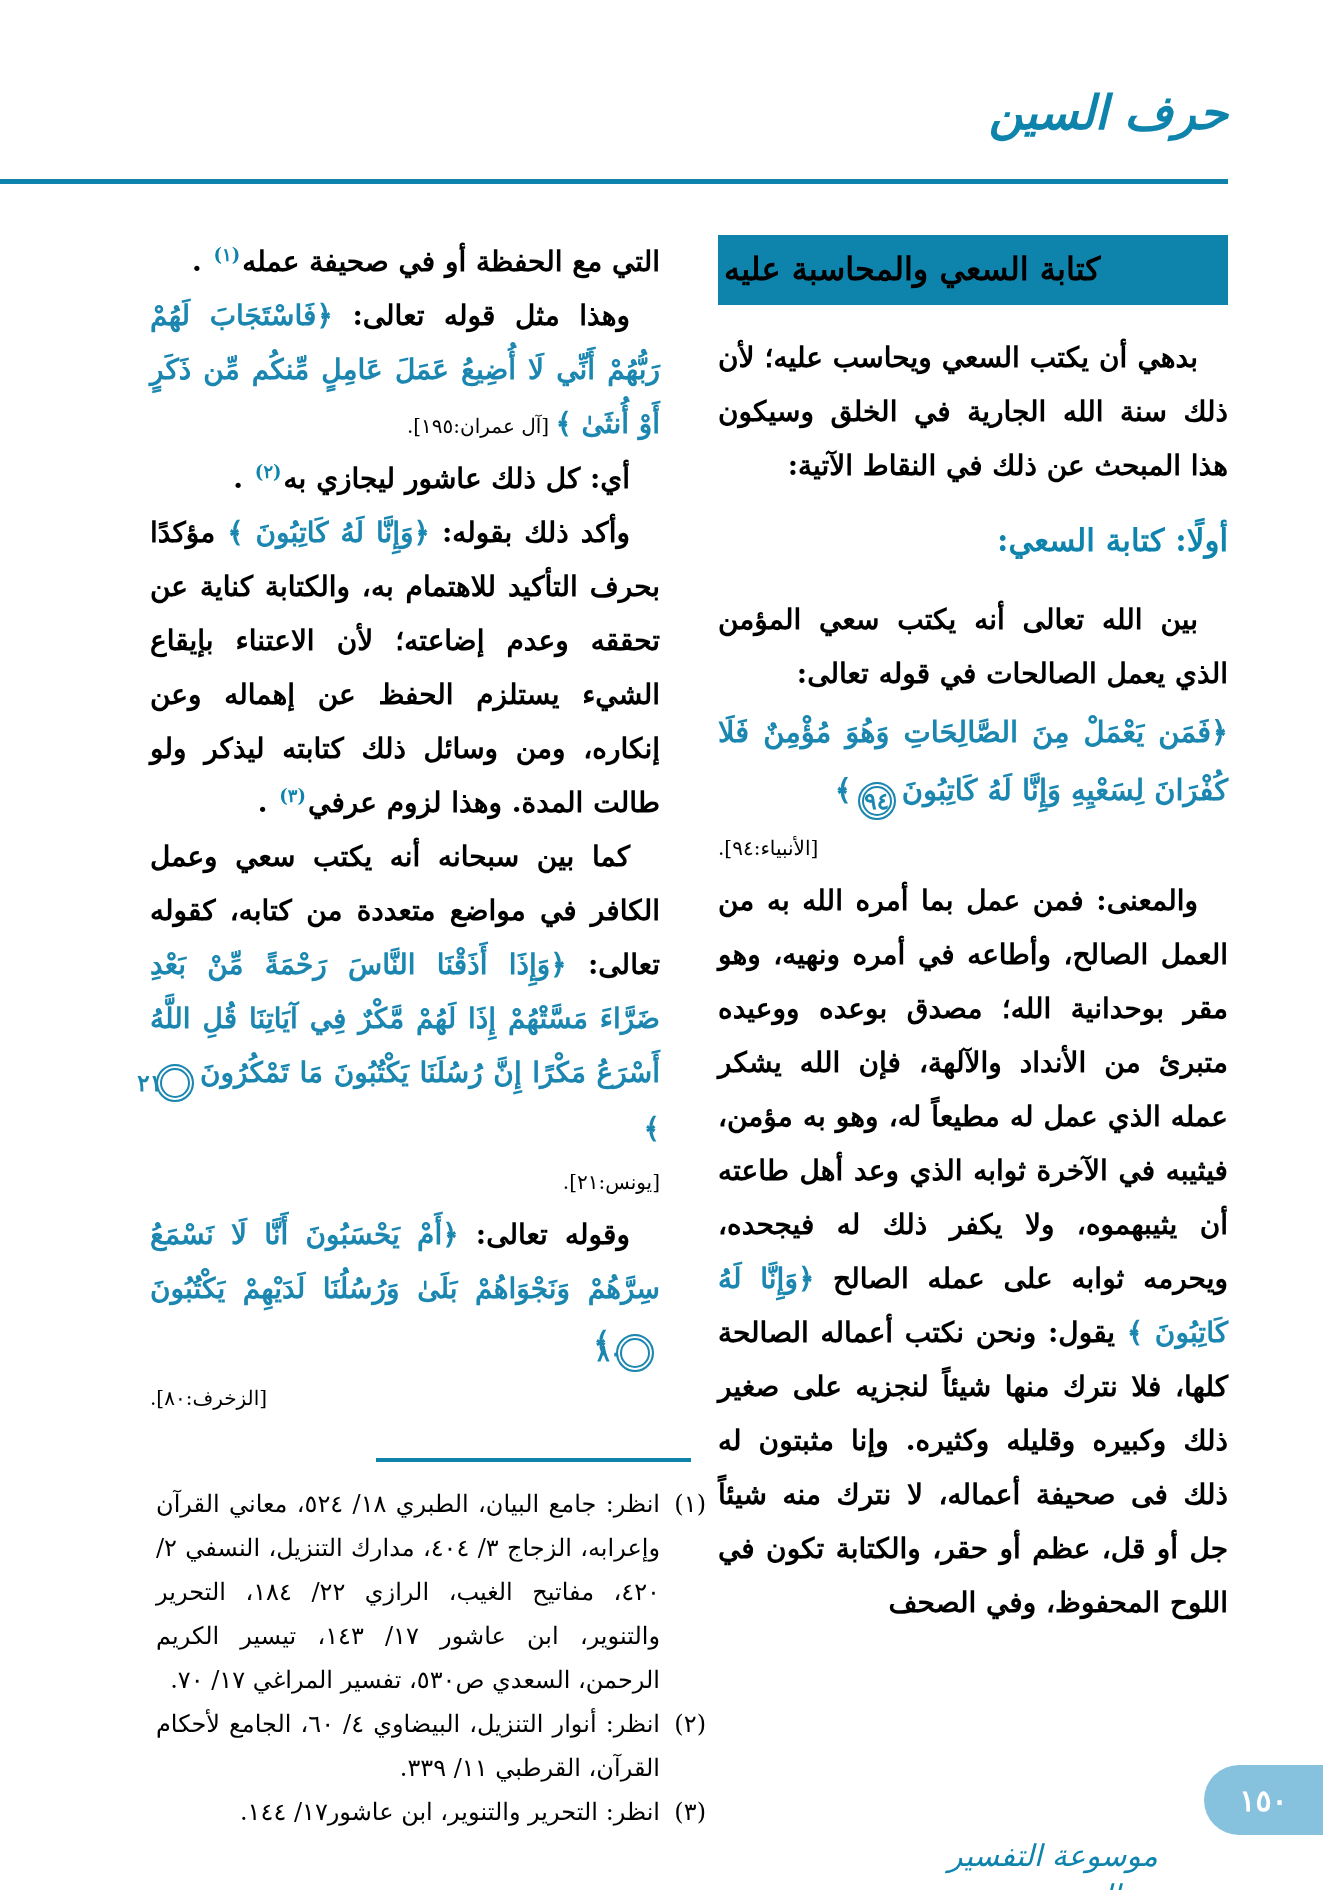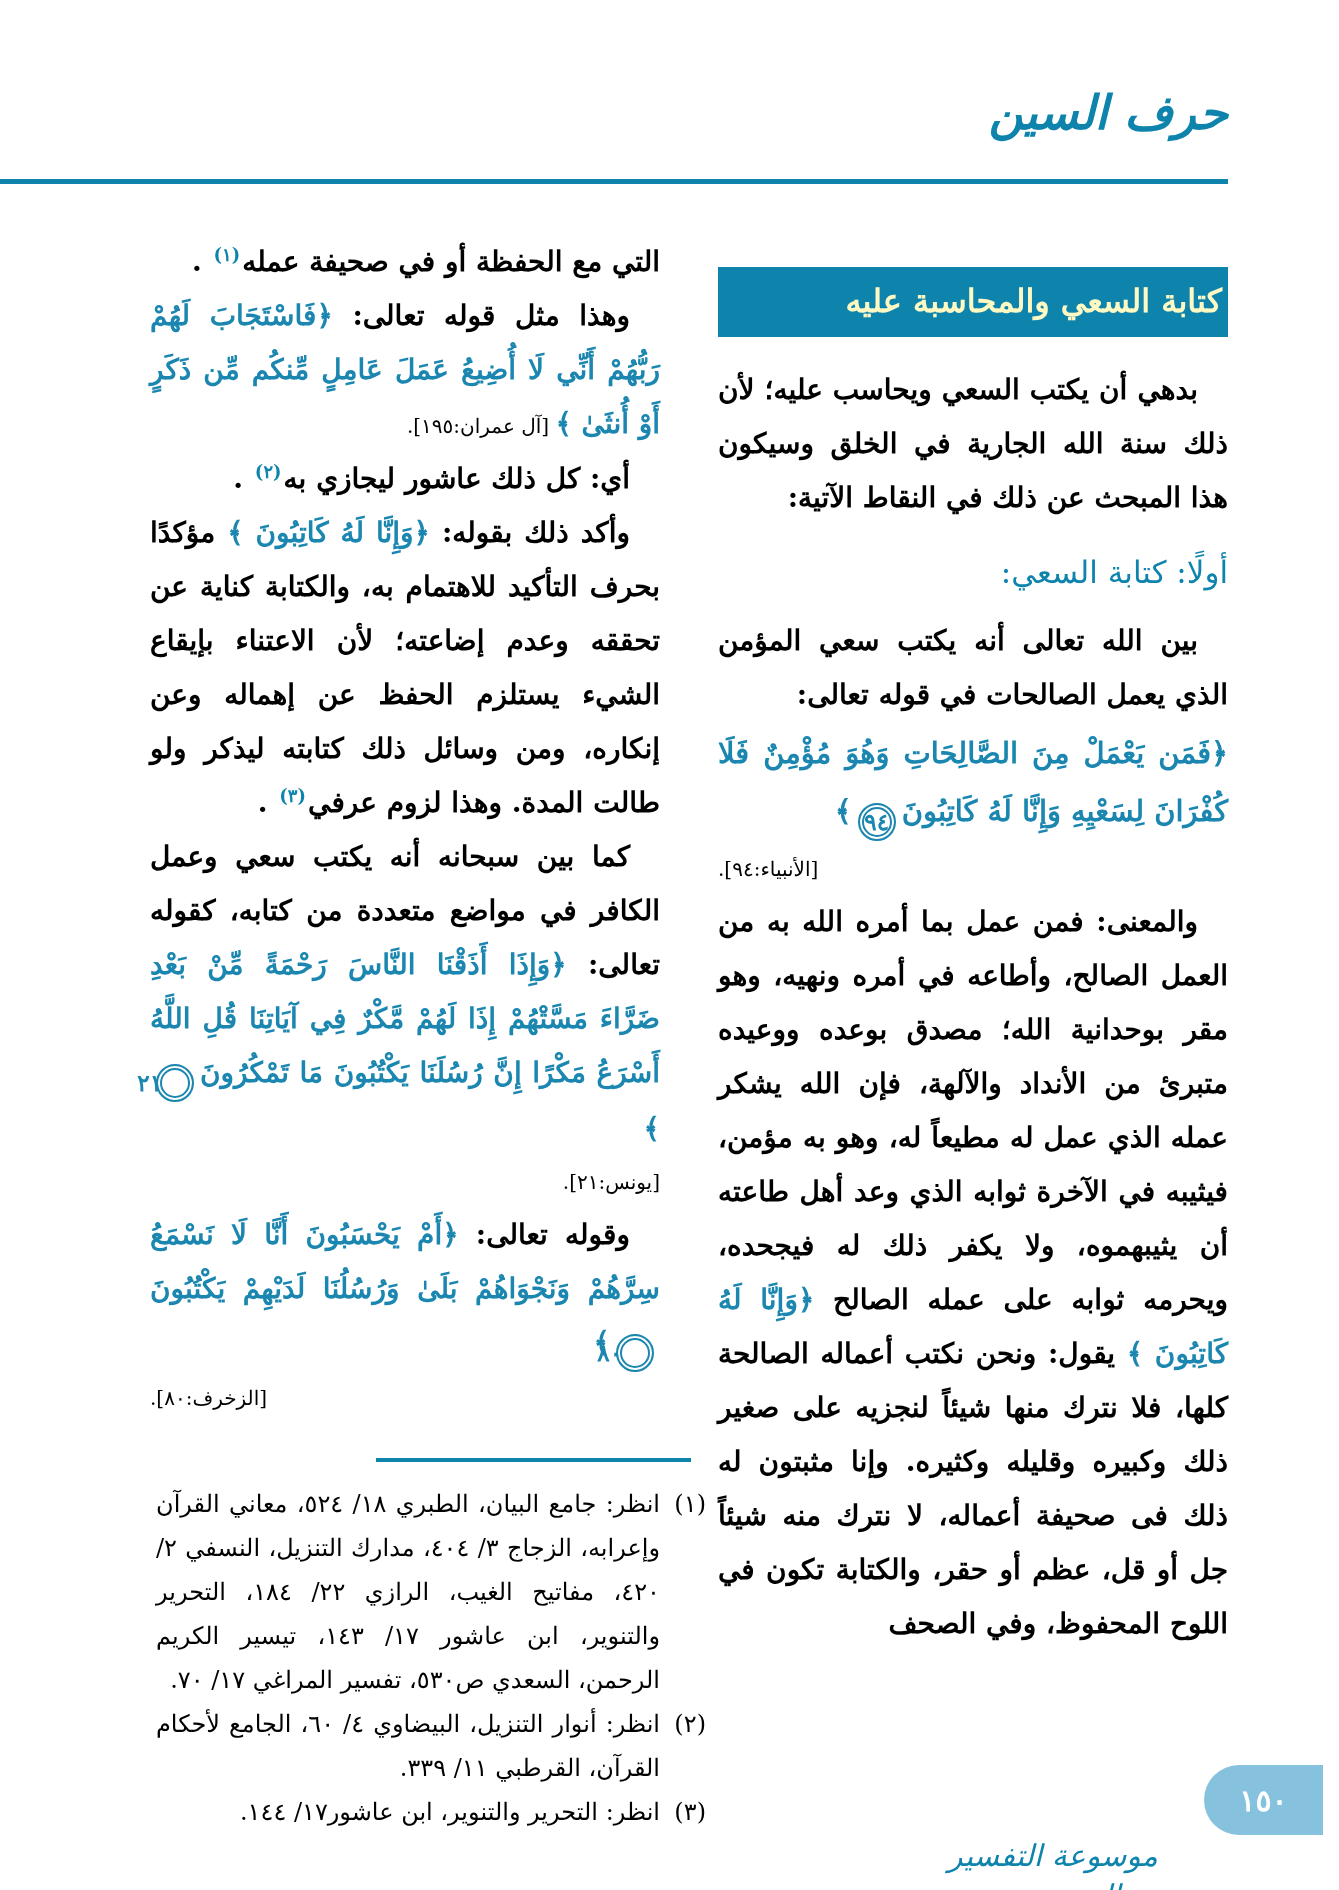--- a/index.html
+++ b/index.html
@@ -17,28 +17,28 @@
   .chapter-header{position:absolute;top:89px;right:111px;color:var(--accent);
     font-size:47px;font-weight:700;font-style:italic;line-height:1;}
   .header-rule{position:absolute;top:179px;left:0;width:1228px;height:5px;
     background:var(--accent);}
 
   
   .columns{position:absolute;top:235px;right:111px;left:150px;
     display:flex;flex-direction:row;gap:58px;}
   .col{flex:1;min-width:0;}
 
-  .section-box{background:var(--accent);color:#fef9c3;text-align:right;
-    font-size:32px;font-weight:700;padding:15px 6px 17px;margin-bottom:26px;margin-top:32px;}
+  .section-box{background:var(--accent);color:#000000;text-align:left;
+    font-size:32px;font-weight:700;padding:15px 6px 17px;margin-bottom:26px;}
 
   .body-text{font-size:28px;line-height:54px;font-weight:700;color:#000;
     text-align:justify;text-justify:inter-word;}
   .indent{text-indent:30px;}
-  .subhead{color:var(--accent);font-size:31px;font-weight:400;
-    margin:22px 0 17px;line-height:50px;}
+  .subhead{color:var(--accent);font-size:31px;font-weight:700;
+    margin:22px 0 28px;line-height:50px;}
   .verse{color:var(--verse);}
   .verse-block{color:var(--verse);font-size:29px;line-height:58px;
     font-weight:700;text-align:justify;text-justify:inter-word;margin:2px 0;}
   .ayah-badge{display:inline-block;width:38px;height:38px;border:2px solid currentColor;
     border-radius:50%;box-shadow:0 0 0 2px #fff inset,0 0 0 4px currentColor inset;
     font-size:23px;line-height:34px;text-align:center;vertical-align:-9px;margin:0 6px;}
   .ref{font-size:20px;font-weight:400;line-height:52px;color:#000;}
   .ref.end{text-align:left;}
   .fnref{color:var(--accent);font-size:18px;font-weight:700;
     vertical-align:super;line-height:0;margin:0 2px;}

